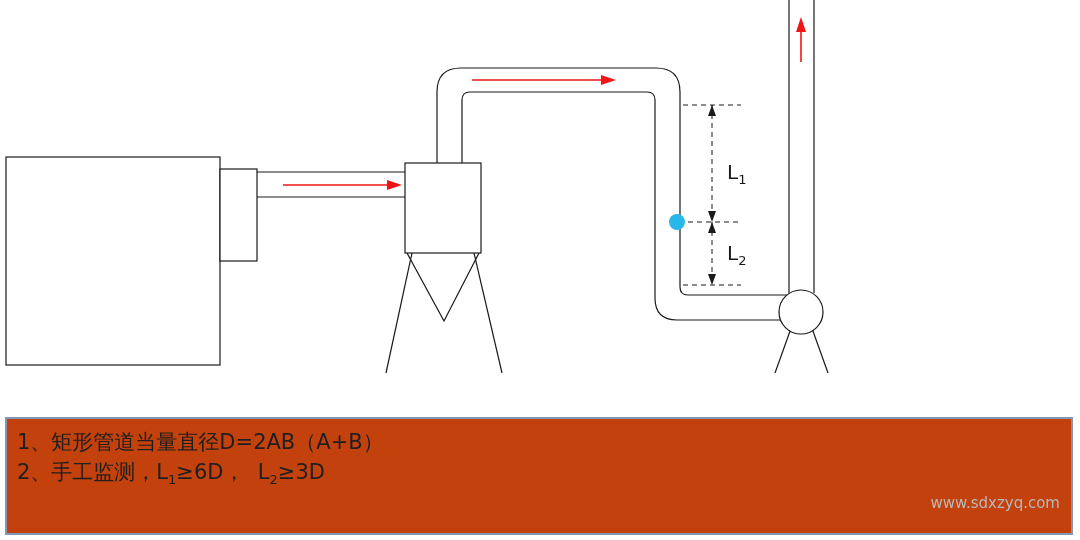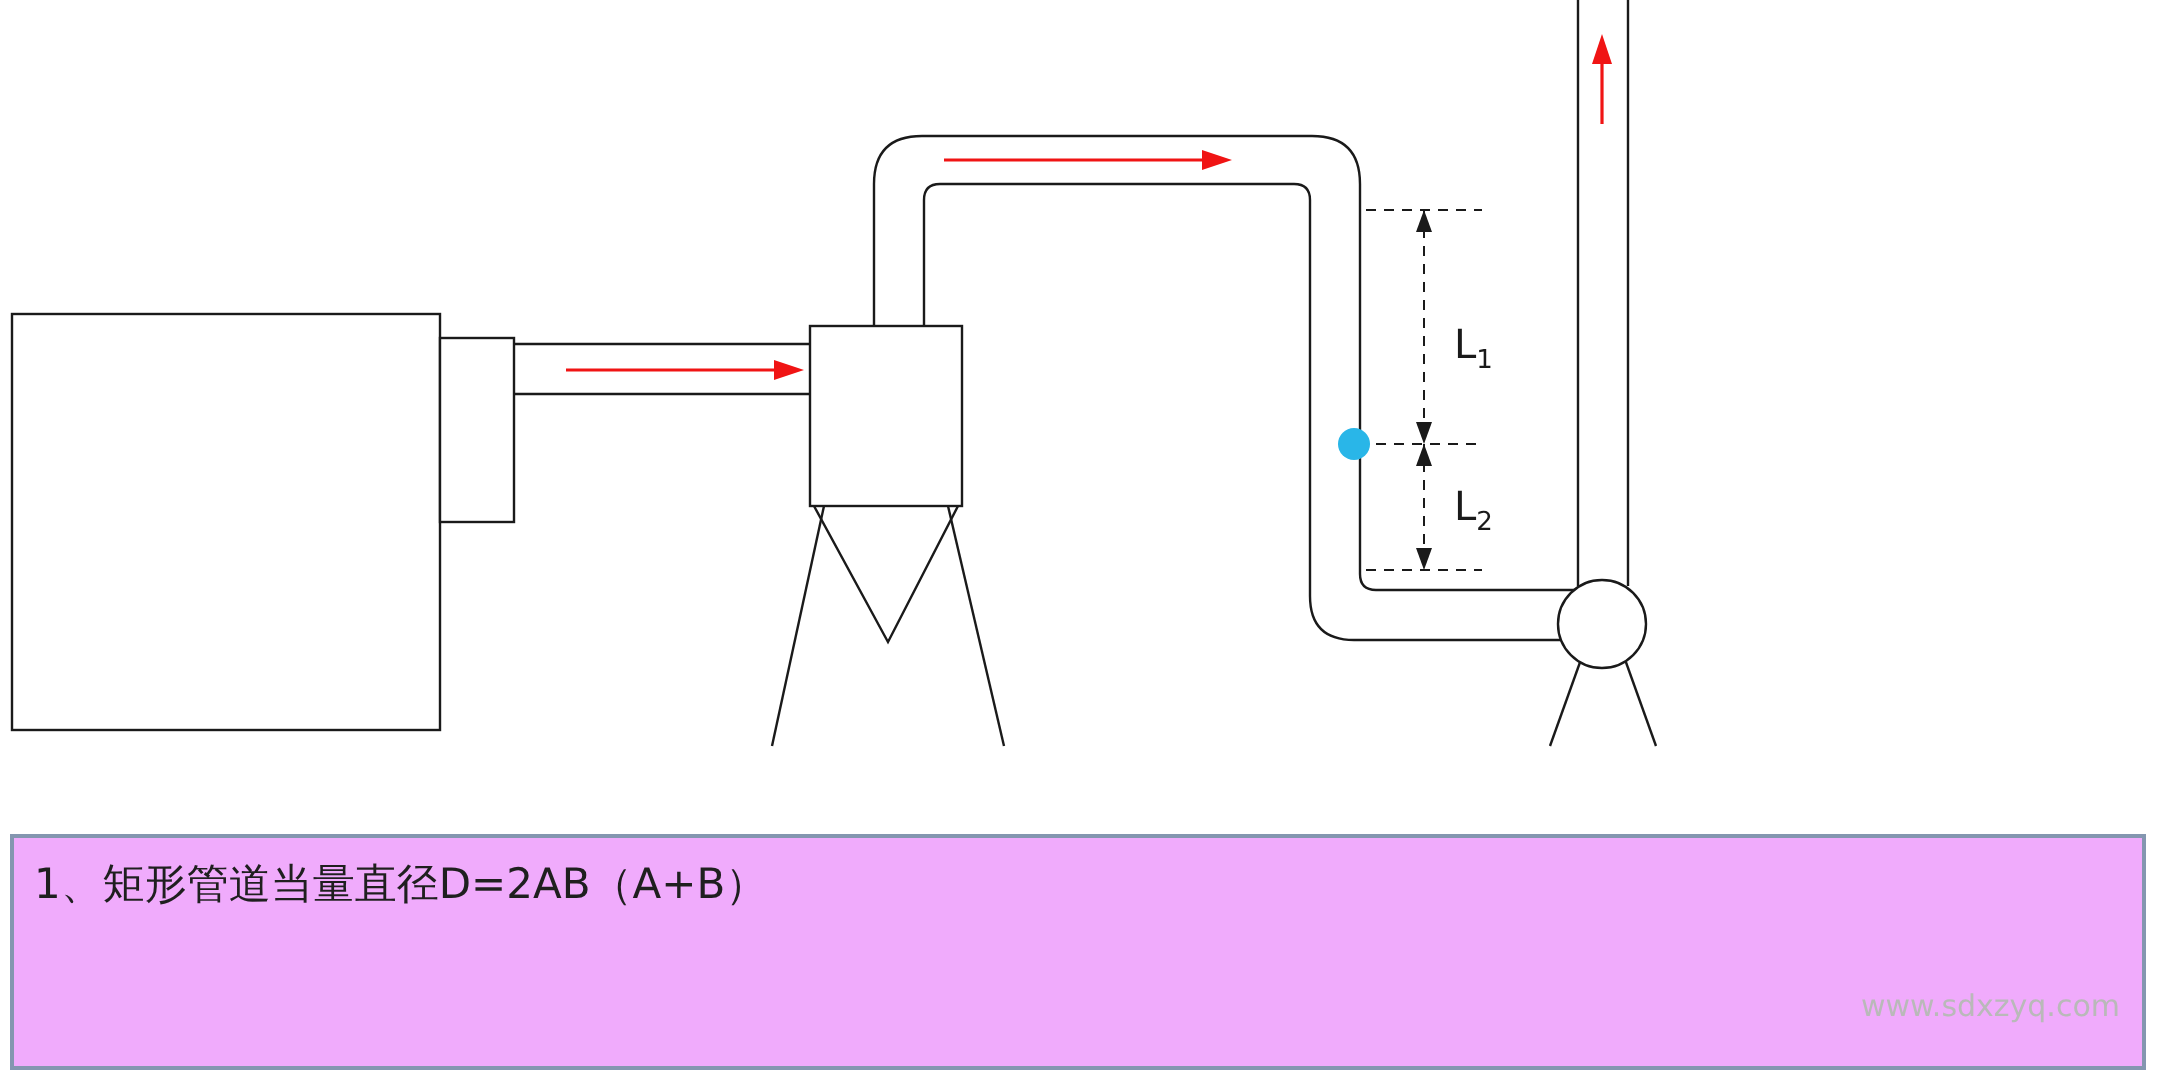--- a/index.html
+++ b/index.html
@@ -10,21 +10,21 @@
   .diagram{position:absolute;left:0;top:0;}
   .outline{fill:none;stroke:#1a1a1a;stroke-width:1.2px;}
   .fillwhite{fill:#ffffff;stroke:#1a1a1a;stroke-width:1.2px;}
   .dashed{fill:none;stroke:#1a1a1a;stroke-width:1px;stroke-dasharray:5 4;}
   .dim-arrow{fill:#1a1a1a;stroke:none;}
   .dim-label{font-size:20px;fill:#1a1a1a;}
   .dim-sub{font-size:13px;}
   .flow-line{fill:none;stroke-width:1.6px;}
   .notes-box{
     position:absolute;left:5px;top:417px;width:1068px;height:118px;
-    box-sizing:border-box;border:2px solid #8496b0;background:#f0abfc;
+    box-sizing:border-box;border:2px solid #8496b0;background:#c2410c;
     padding:8px 12px 0 10px;
   }
   .note-line{font-size:21px;line-height:30px;color:#1f1f1f;white-space:pre;}
   .note-line sub{font-size:13px;line-height:0;}
   .watermark{position:absolute;right:20px;top:494px;font-size:15px;color:#b9b9b9;text-align:right;}
 </style>
 </head>
 <body>
 
 <div class="stage">
@@ -71,17 +71,18 @@
       <polygon points="402,185 387,180 387,190" stroke="none" fill="#f01414"></polygon>
       <line x1="472" y1="80" x2="602" y2="80"></line>
       <polygon points="616,80 601,75 601,85" stroke="none" fill="#f01414"></polygon>
       <line x1="801" y1="62" x2="801" y2="31"></line>
       <polygon points="801,17 796,32 806,32" stroke="none" fill="#f01414"></polygon>
     </g>
   </svg>
 
   <div class="notes-box">
     <div class="note-line">1、矩形管道当量直径D=2AB（A+B）</div>
+    <div class="note-line"><span>2、手工监测，L</span><sub>1</sub><span>≥6D，  L</span><sub>2</sub><span>≥3D</span></div>
   </div>
 
   <div class="watermark">www.sdxzyq.com</div>
 
 </div>
 
 </body></html>

